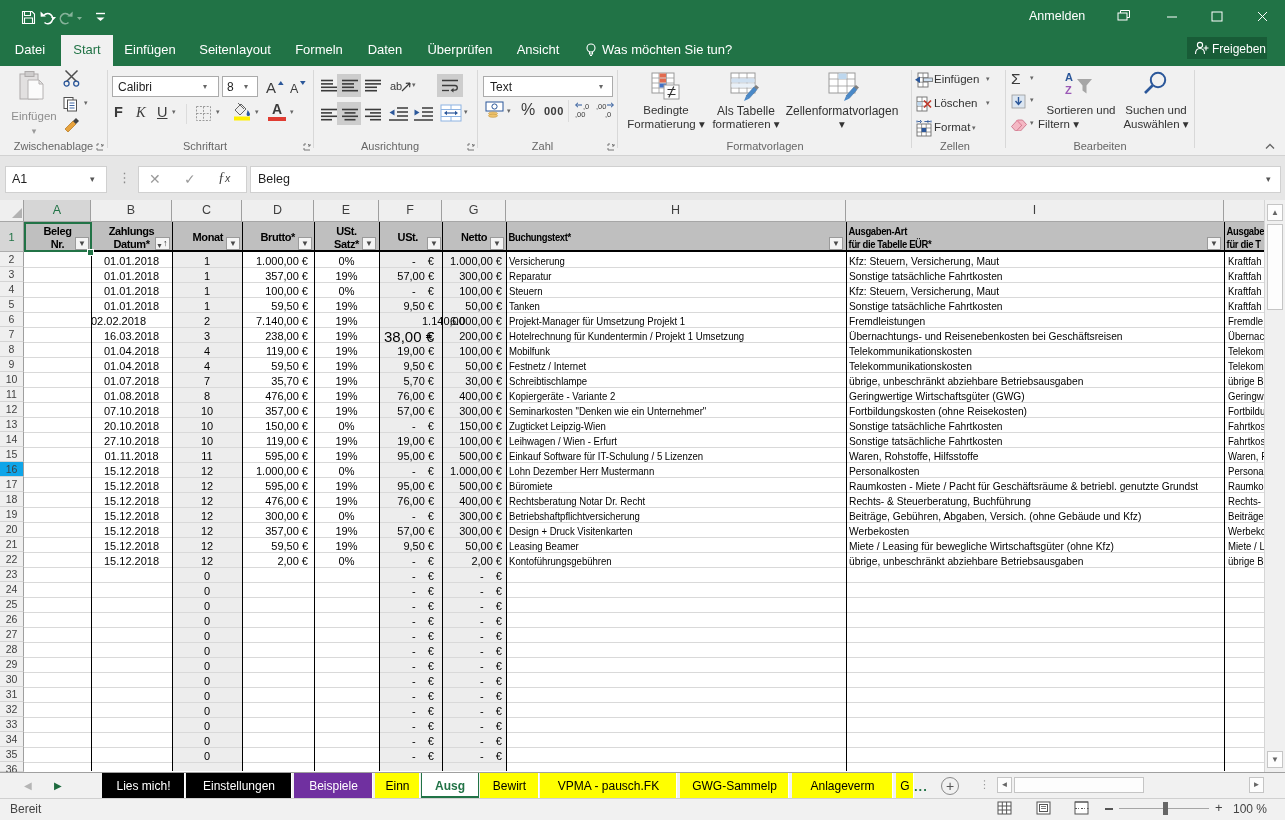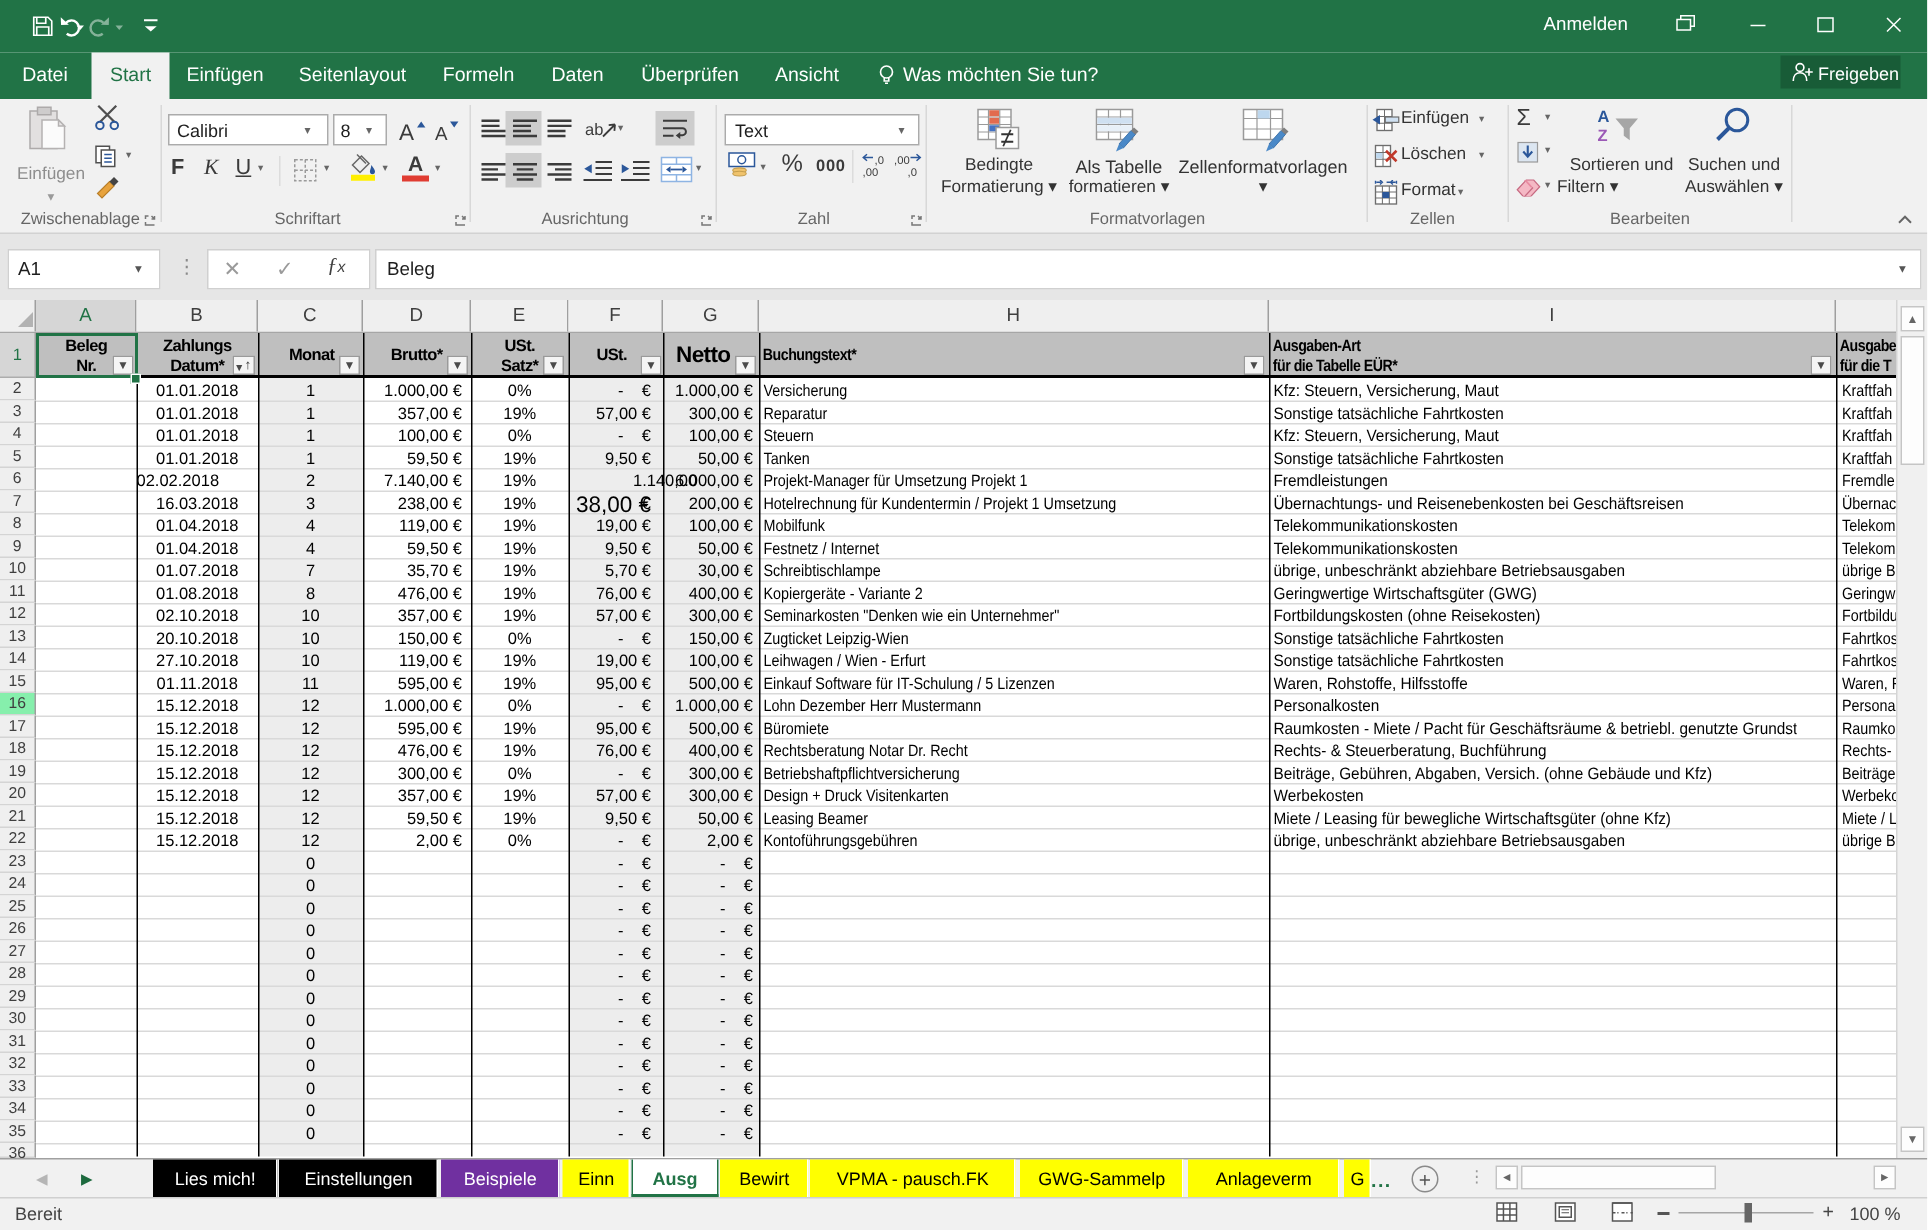--- a/index.html
+++ b/index.html
@@ -382,21 +382,21 @@
 <div style="position:absolute;left:0px;top:312px;width:24px;height:15px;background:#efefef;color:#3f3f3f;font-size:10.5px;text-align:center;line-height:15px;border-right:1px solid #9f9f9f;border-bottom:1px solid #d4d4d4;">6</div>
 <div style="position:absolute;left:0px;top:327px;width:24px;height:15px;background:#efefef;color:#3f3f3f;font-size:10.5px;text-align:center;line-height:15px;border-right:1px solid #9f9f9f;border-bottom:1px solid #d4d4d4;">7</div>
 <div style="position:absolute;left:0px;top:342px;width:24px;height:15px;background:#efefef;color:#3f3f3f;font-size:10.5px;text-align:center;line-height:15px;border-right:1px solid #9f9f9f;border-bottom:1px solid #d4d4d4;">8</div>
 <div style="position:absolute;left:0px;top:357px;width:24px;height:15px;background:#efefef;color:#3f3f3f;font-size:10.5px;text-align:center;line-height:15px;border-right:1px solid #9f9f9f;border-bottom:1px solid #d4d4d4;">9</div>
 <div style="position:absolute;left:0px;top:372px;width:24px;height:15px;background:#efefef;color:#3f3f3f;font-size:10.5px;text-align:center;line-height:15px;border-right:1px solid #9f9f9f;border-bottom:1px solid #d4d4d4;">10</div>
 <div style="position:absolute;left:0px;top:387px;width:24px;height:15px;background:#efefef;color:#3f3f3f;font-size:10.5px;text-align:center;line-height:15px;border-right:1px solid #9f9f9f;border-bottom:1px solid #d4d4d4;">11</div>
 <div style="position:absolute;left:0px;top:402px;width:24px;height:15px;background:#efefef;color:#3f3f3f;font-size:10.5px;text-align:center;line-height:15px;border-right:1px solid #9f9f9f;border-bottom:1px solid #d4d4d4;">12</div>
 <div style="position:absolute;left:0px;top:417px;width:24px;height:15px;background:#efefef;color:#3f3f3f;font-size:10.5px;text-align:center;line-height:15px;border-right:1px solid #9f9f9f;border-bottom:1px solid #d4d4d4;">13</div>
 <div style="position:absolute;left:0px;top:432px;width:24px;height:15px;background:#efefef;color:#3f3f3f;font-size:10.5px;text-align:center;line-height:15px;border-right:1px solid #9f9f9f;border-bottom:1px solid #d4d4d4;">14</div>
 <div style="position:absolute;left:0px;top:447px;width:24px;height:15px;background:#efefef;color:#3f3f3f;font-size:10.5px;text-align:center;line-height:15px;border-right:1px solid #9f9f9f;border-bottom:1px solid #d4d4d4;">15</div>
-<div style="position:absolute;left:0px;top:462px;width:24px;height:15px;background:#86efac;color:#3f3f3f;font-size:10.5px;text-align:center;line-height:15px;border-right:1px solid #9f9f9f;border-bottom:1px solid #d4d4d4;">16</div>
+<div style="position:absolute;left:0px;top:462px;width:24px;height:15px;background:#0ea5e9;color:#3f3f3f;font-size:10.5px;text-align:center;line-height:15px;border-right:1px solid #9f9f9f;border-bottom:1px solid #d4d4d4;">16</div>
 <div style="position:absolute;left:0px;top:477px;width:24px;height:15px;background:#efefef;color:#3f3f3f;font-size:10.5px;text-align:center;line-height:15px;border-right:1px solid #9f9f9f;border-bottom:1px solid #d4d4d4;">17</div>
 <div style="position:absolute;left:0px;top:492px;width:24px;height:15px;background:#efefef;color:#3f3f3f;font-size:10.5px;text-align:center;line-height:15px;border-right:1px solid #9f9f9f;border-bottom:1px solid #d4d4d4;">18</div>
 <div style="position:absolute;left:0px;top:507px;width:24px;height:15px;background:#efefef;color:#3f3f3f;font-size:10.5px;text-align:center;line-height:15px;border-right:1px solid #9f9f9f;border-bottom:1px solid #d4d4d4;">19</div>
 <div style="position:absolute;left:0px;top:522px;width:24px;height:15px;background:#efefef;color:#3f3f3f;font-size:10.5px;text-align:center;line-height:15px;border-right:1px solid #9f9f9f;border-bottom:1px solid #d4d4d4;">20</div>
 <div style="position:absolute;left:0px;top:537px;width:24px;height:15px;background:#efefef;color:#3f3f3f;font-size:10.5px;text-align:center;line-height:15px;border-right:1px solid #9f9f9f;border-bottom:1px solid #d4d4d4;">21</div>
 <div style="position:absolute;left:0px;top:552px;width:24px;height:15px;background:#efefef;color:#3f3f3f;font-size:10.5px;text-align:center;line-height:15px;border-right:1px solid #9f9f9f;border-bottom:1px solid #d4d4d4;">22</div>
 <div style="position:absolute;left:0px;top:567px;width:24px;height:15px;background:#efefef;color:#3f3f3f;font-size:10.5px;text-align:center;line-height:15px;border-right:1px solid #9f9f9f;border-bottom:1px solid #d4d4d4;">23</div>
 <div style="position:absolute;left:0px;top:582px;width:24px;height:15px;background:#efefef;color:#3f3f3f;font-size:10.5px;text-align:center;line-height:15px;border-right:1px solid #9f9f9f;border-bottom:1px solid #d4d4d4;">24</div>
 <div style="position:absolute;left:0px;top:597px;width:24px;height:15px;background:#efefef;color:#3f3f3f;font-size:10.5px;text-align:center;line-height:15px;border-right:1px solid #9f9f9f;border-bottom:1px solid #d4d4d4;">25</div>
 <div style="position:absolute;left:0px;top:612px;width:24px;height:15px;background:#efefef;color:#3f3f3f;font-size:10.5px;text-align:center;line-height:15px;border-right:1px solid #9f9f9f;border-bottom:1px solid #d4d4d4;">26</div>
@@ -453,21 +453,21 @@
 <div style="position:absolute;left:172px;top:222px;width:70px;height:30px;background:#bfbfbf;"></div>
 <div style="position:absolute;left:172px;top:222px;width:51px;height:30px;color:#000;font-weight:bold;font-size:11px;letter-spacing:-0.4px;text-align:right;line-height:30px;">Monat</div>
 <div style="position:absolute;left:242px;top:222px;width:72px;height:30px;background:#bfbfbf;"></div>
 <div style="position:absolute;left:242px;top:222px;width:53px;height:30px;color:#000;font-weight:bold;font-size:11px;letter-spacing:-0.4px;text-align:right;line-height:30px;">Brutto*</div>
 <div style="position:absolute;left:314px;top:222px;width:65px;height:30px;background:#bfbfbf;"></div>
 <div style="position:absolute;left:314px;top:225px;width:65px;height:13px;color:#000;font-weight:bold;font-size:11px;letter-spacing:-0.4px;text-align:center;">USt.</div>
 <div style="position:absolute;left:314px;top:238px;width:65px;height:13px;color:#000;font-weight:bold;font-size:11px;letter-spacing:-0.4px;text-align:center;">Satz*</div>
 <div style="position:absolute;left:379px;top:222px;width:63px;height:30px;background:#bfbfbf;"></div>
 <div style="position:absolute;left:379px;top:222px;width:39px;height:30px;color:#000;font-weight:bold;font-size:11px;letter-spacing:-0.4px;text-align:right;line-height:30px;">USt.</div>
 <div style="position:absolute;left:442px;top:222px;width:64px;height:30px;background:#bfbfbf;"></div>
-<div style="position:absolute;left:442px;top:222px;width:45px;height:30px;color:#000;font-weight:bold;font-size:15px;letter-spacing:-0.4px;text-align:right;line-height:30px;">Netto</div>
+<div style="position:absolute;left:442px;top:222px;width:45px;height:30px;color:#000;font-weight:bold;font-size:11px;letter-spacing:-0.4px;text-align:right;line-height:30px;">Netto</div>
 <div style="position:absolute;left:506px;top:222px;width:340px;height:30px;background:#bfbfbf;"></div>
 <div style="position:absolute;left:506px;top:222px;width:340px;height:30px;color:#000;font-weight:bold;font-size:11px;letter-spacing:-0.4px;text-align:left;padding-left:3px;line-height:30px;transform:scaleX(0.86);transform-origin:0 50%;">Buchungstext*</div>
 <div style="position:absolute;left:846px;top:222px;width:378px;height:30px;background:#bfbfbf;"></div>
 <div style="position:absolute;left:846px;top:225px;width:378px;height:13px;color:#000;font-weight:bold;font-size:11px;letter-spacing:-0.4px;text-align:left;padding-left:3px;transform:scaleX(0.86);transform-origin:0 50%;">Ausgaben-Art</div>
 <div style="position:absolute;left:846px;top:238px;width:378px;height:13px;color:#000;font-weight:bold;font-size:11px;letter-spacing:-0.4px;text-align:left;padding-left:3px;transform:scaleX(0.86);transform-origin:0 50%;">für die Tabelle <b>EÜR*</b></div>
 <div style="position:absolute;left:1224px;top:222px;width:40px;height:30px;background:#bfbfbf;"></div>
 <div style="position:absolute;left:1224px;top:225px;width:56px;height:13px;color:#000;font-weight:bold;font-size:11px;letter-spacing:-0.4px;text-align:left;padding-left:3px;transform:scaleX(0.86);transform-origin:0 50%;">Ausgabe</div>
 <div style="position:absolute;left:1224px;top:238px;width:56px;height:13px;color:#000;font-weight:bold;font-size:11px;letter-spacing:-0.4px;text-align:left;padding-left:3px;transform:scaleX(0.86);transform-origin:0 50%;">für die T</div>
 <div style="position:absolute;left:75px;top:237px;width:14px;height:13px;background:#f4f4f4;border:1px solid #9a9a9a;"></div>
     <div style="position:absolute;left:78px;top:240px;width:10px;height:8px;color:#4a4a4a;font-size:8px;line-height:8px;">▼</div>
@@ -571,21 +571,21 @@
 <div style="position:absolute;left:1228px;top:374px;width:52px;height:15px;font-size:11px;color:#000;line-height:15px;white-space:nowrap;overflow:hidden;transform:scaleX(0.87);transform-origin:0 50%;">übrige B</div>
 <div style="position:absolute;left:91px;top:389px;width:81px;height:15px;font-size:11px;color:#000;text-align:center;line-height:15px;">01.08.2018</div>
 <div style="position:absolute;left:172px;top:389px;width:70px;height:15px;font-size:11px;color:#000;text-align:center;line-height:15px;">8</div>
 <div style="position:absolute;left:242px;top:389px;width:66px;height:15px;font-size:11px;color:#000;text-align:right;line-height:15px;">476,00 €</div>
 <div style="position:absolute;left:314px;top:389px;width:65px;height:15px;font-size:11px;color:#000;text-align:center;line-height:15px;">19%</div>
 <div style="position:absolute;left:379px;top:389px;width:55px;height:15px;font-size:11px;color:#000;text-align:right;line-height:15px;">76,00 €</div>
 <div style="position:absolute;left:442px;top:389px;width:60px;height:15px;font-size:11px;color:#000;text-align:right;line-height:15px;">400,00 €</div>
 <div style="position:absolute;left:509px;top:389px;width:337px;height:15px;font-size:11px;color:#000;line-height:15px;white-space:nowrap;overflow:hidden;transform:scaleX(0.87);transform-origin:0 50%;">Kopiergeräte - Variante 2</div>
 <div style="position:absolute;left:849px;top:389px;width:375px;height:15px;font-size:11px;color:#000;line-height:15px;white-space:nowrap;overflow:hidden;transform:scaleX(0.93);transform-origin:0 50%;">Geringwertige Wirtschaftsgüter (GWG)</div>
 <div style="position:absolute;left:1228px;top:389px;width:52px;height:15px;font-size:11px;color:#000;line-height:15px;white-space:nowrap;overflow:hidden;transform:scaleX(0.87);transform-origin:0 50%;">Geringw</div>
-<div style="position:absolute;left:91px;top:404px;width:81px;height:15px;font-size:11px;color:#000;text-align:center;line-height:15px;">02.10.2018</div>
+<div style="position:absolute;left:91px;top:404px;width:81px;height:15px;font-size:11px;color:#000;text-align:center;line-height:15px;">07.10.2018</div>
 <div style="position:absolute;left:172px;top:404px;width:70px;height:15px;font-size:11px;color:#000;text-align:center;line-height:15px;">10</div>
 <div style="position:absolute;left:242px;top:404px;width:66px;height:15px;font-size:11px;color:#000;text-align:right;line-height:15px;">357,00 €</div>
 <div style="position:absolute;left:314px;top:404px;width:65px;height:15px;font-size:11px;color:#000;text-align:center;line-height:15px;">19%</div>
 <div style="position:absolute;left:379px;top:404px;width:55px;height:15px;font-size:11px;color:#000;text-align:right;line-height:15px;">57,00 €</div>
 <div style="position:absolute;left:442px;top:404px;width:60px;height:15px;font-size:11px;color:#000;text-align:right;line-height:15px;">300,00 €</div>
 <div style="position:absolute;left:509px;top:404px;width:337px;height:15px;font-size:11px;color:#000;line-height:15px;white-space:nowrap;overflow:hidden;transform:scaleX(0.87);transform-origin:0 50%;">Seminarkosten "Denken wie ein Unternehmer"</div>
 <div style="position:absolute;left:849px;top:404px;width:375px;height:15px;font-size:11px;color:#000;line-height:15px;white-space:nowrap;overflow:hidden;transform:scaleX(0.93);transform-origin:0 50%;">Fortbildungskosten (ohne Reisekosten)</div>
 <div style="position:absolute;left:1228px;top:404px;width:52px;height:15px;font-size:11px;color:#000;line-height:15px;white-space:nowrap;overflow:hidden;transform:scaleX(0.87);transform-origin:0 50%;">Fortbildu</div>
 <div style="position:absolute;left:91px;top:419px;width:81px;height:15px;font-size:11px;color:#000;text-align:center;line-height:15px;">20.10.2018</div>
 <div style="position:absolute;left:172px;top:419px;width:70px;height:15px;font-size:11px;color:#000;text-align:center;line-height:15px;">10</div>

